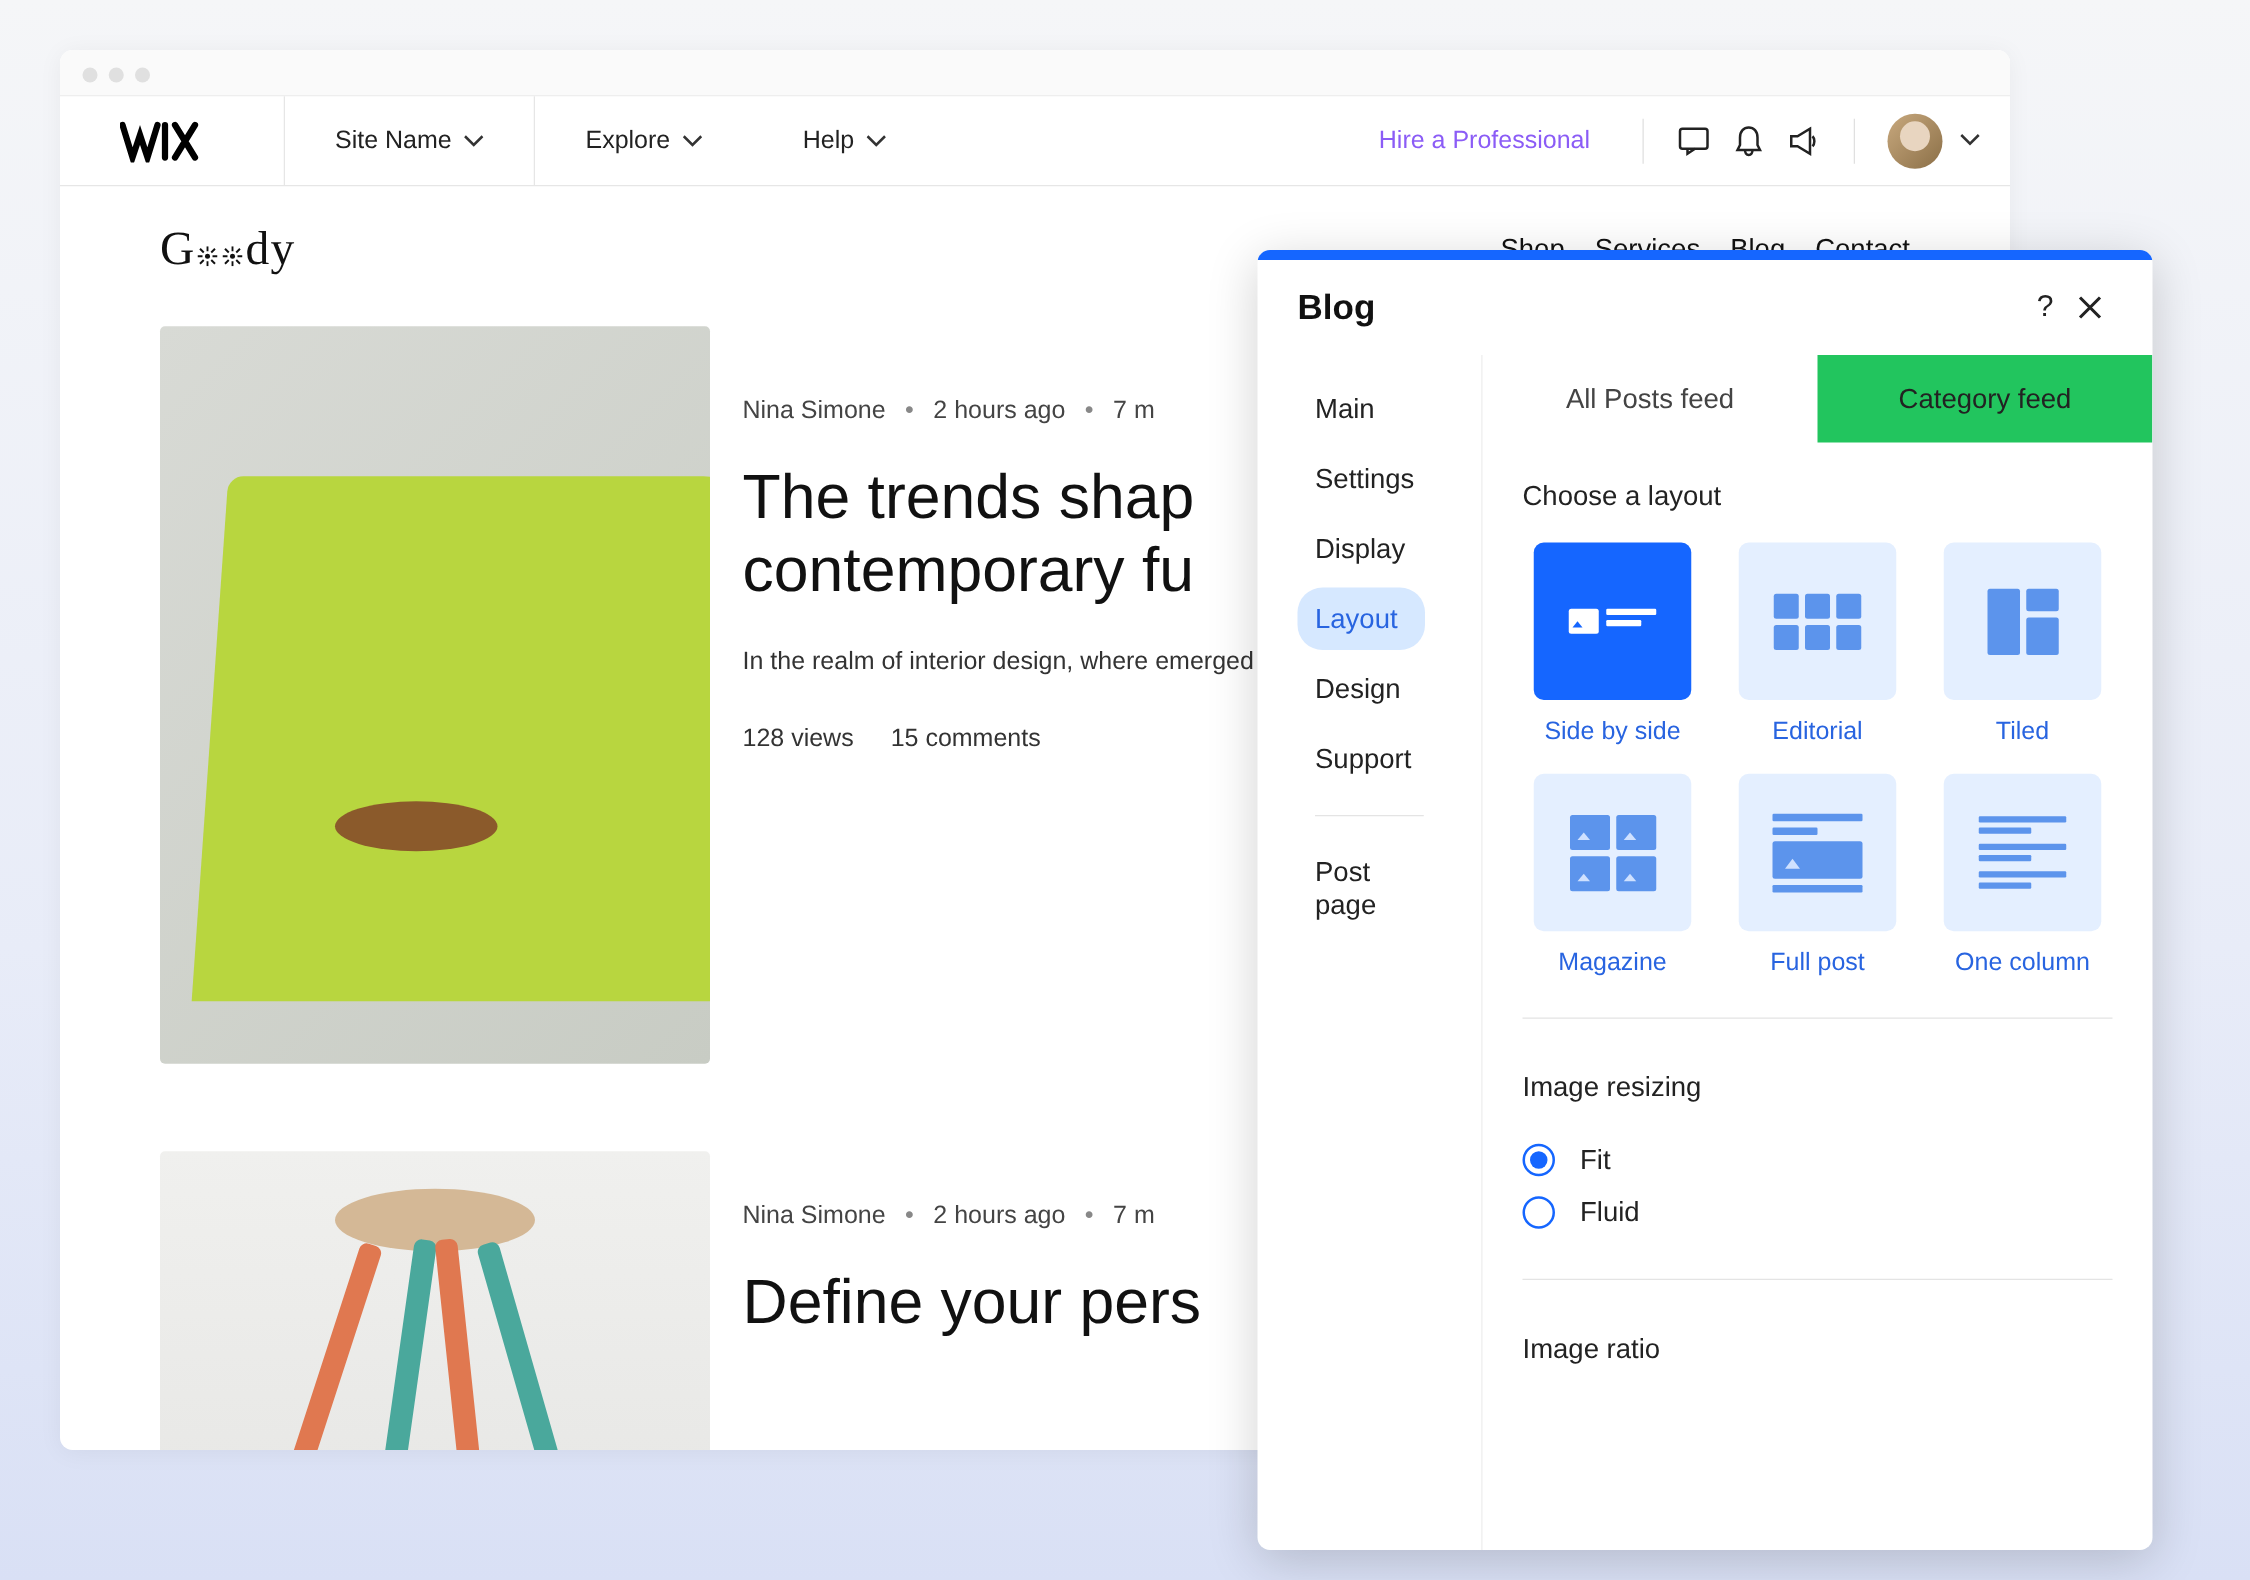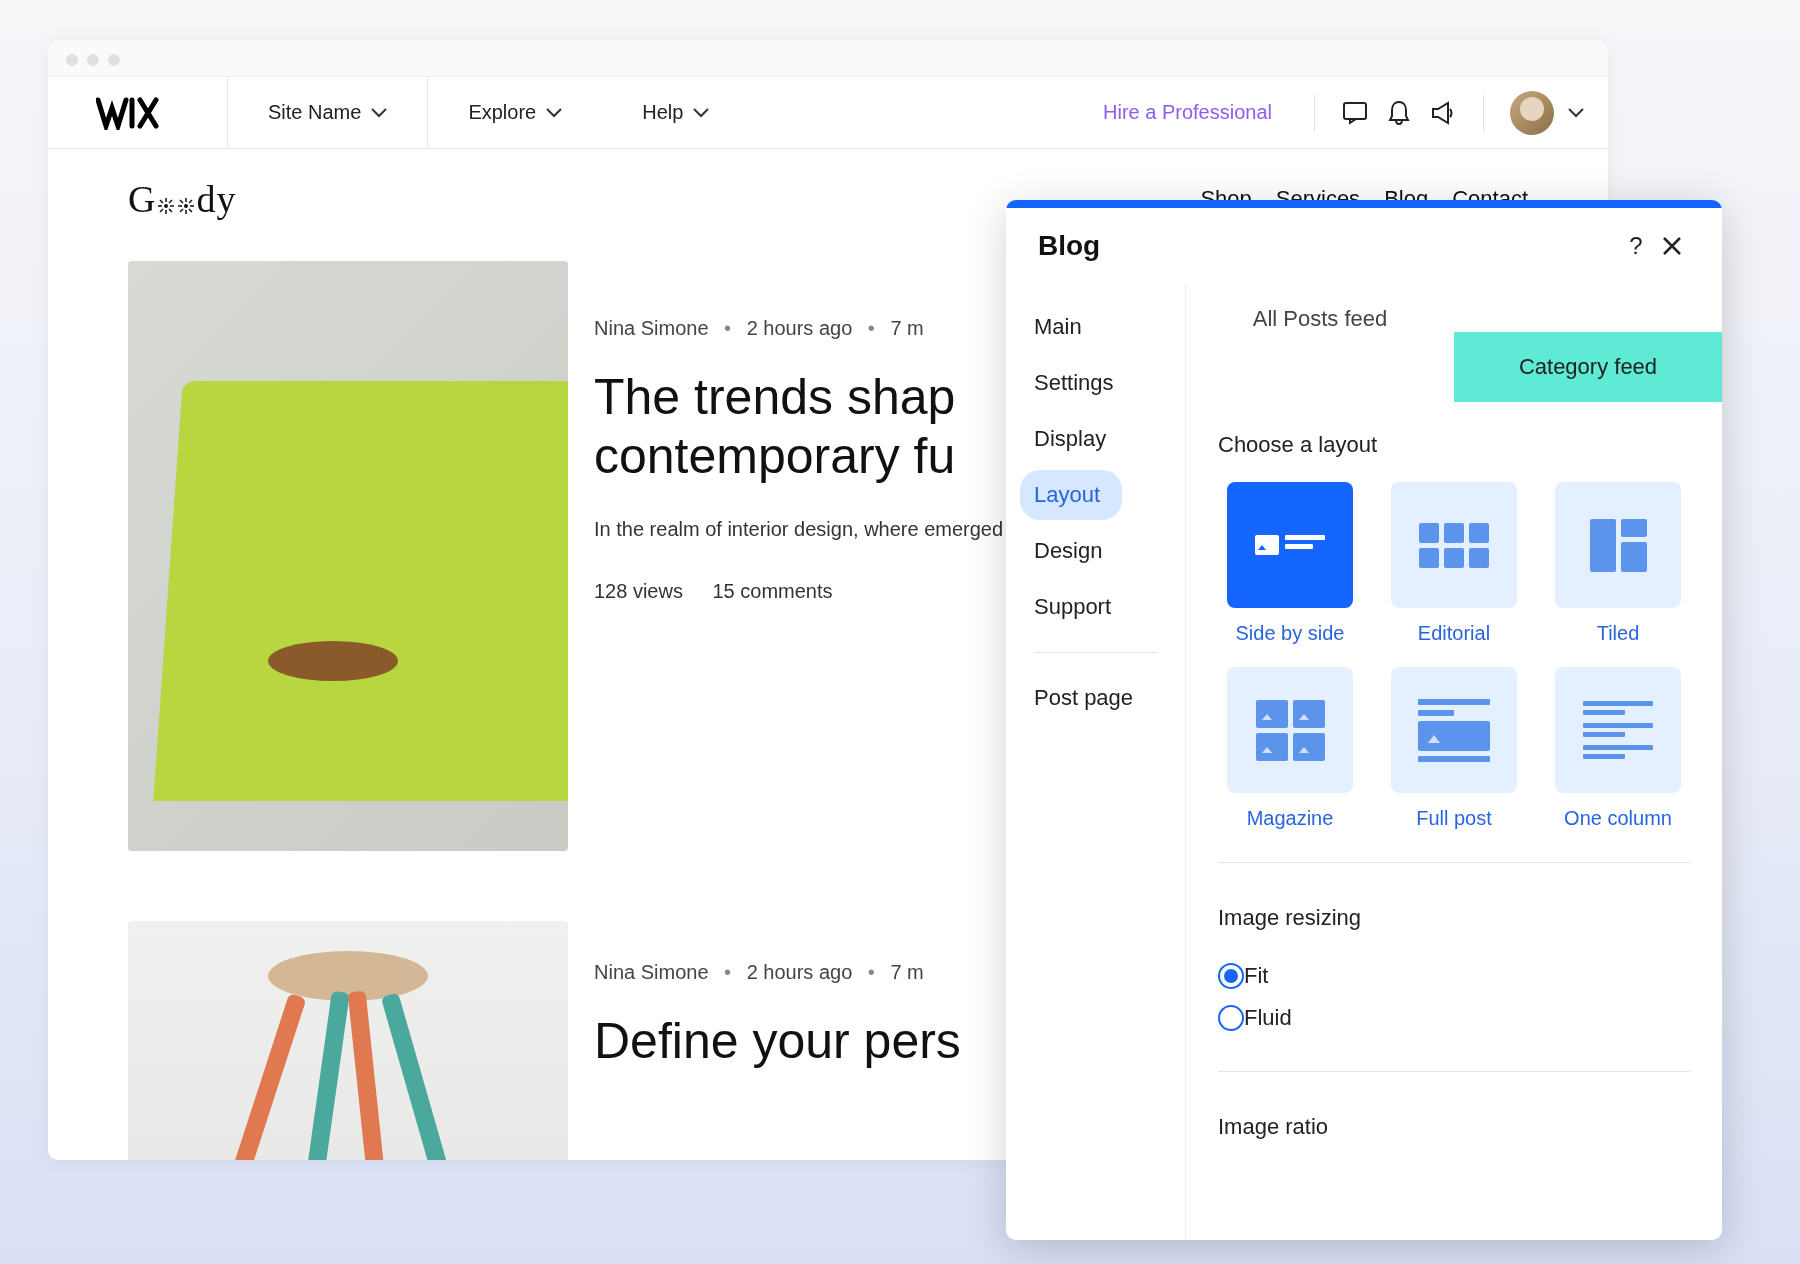--- a/index.html
+++ b/index.html
@@ -248,21 +248,21 @@
   cursor: pointer;
   font-size: 24px;
   color: #222;
 }
 .panel-body {
   display: flex;
   height: calc(100% - 80px);
 }
 .panel-side {
   width: 180px;
-  padding: 18px 14px;
+  padding: 18px 32px;
   border-right: 1px solid #eee;
 }
 .side-item {
   padding: 12px 14px;
   font-size: 22px;
   color: #222;
   border-radius: 20px;
   cursor: pointer;
   margin-bottom: 6px;
 }
@@ -285,23 +285,22 @@
 }
 .tab {
   flex: 1;
   text-align: center;
   padding: 22px 0;
   font-size: 22px;
   color: #444;
   cursor: pointer;
 }
 .tab.active {
-  background: #5eead4;
+  background: #22c55e;
   color: #222;
-  margin-top: 48px;
 }
 .section {
   padding: 30px 32px 20px;
 }
 .section-title {
   font-size: 22px;
   color: #222;
   margin-bottom: 24px;
 }
 .layouts {
@@ -331,20 +330,21 @@
   color: #2864e0;
 }
 .hr {
   height: 1px;
   background: #e4e4e4;
   margin: 12px 32px;
 }
 .radio-row {
   display: flex;
   align-items: center;
+  gap: 20px;
   padding: 8px 0;
   cursor: pointer;
 }
 .radio {
   width: 26px; height: 26px;
   border: 2.5px solid #1566ff;
   border-radius: 50%;
   display: flex;
   align-items: center;
   justify-content: center;

